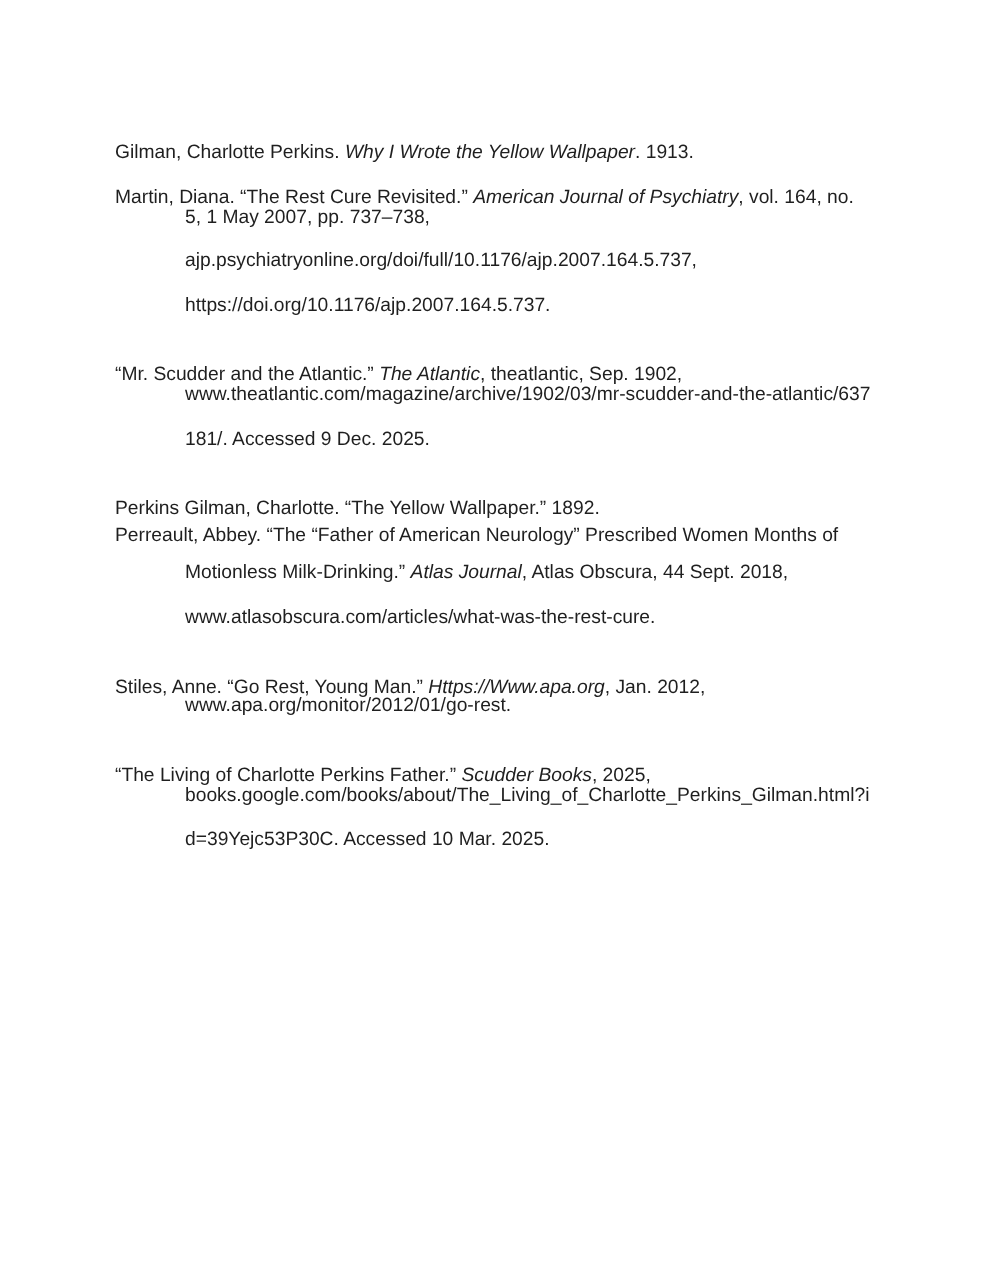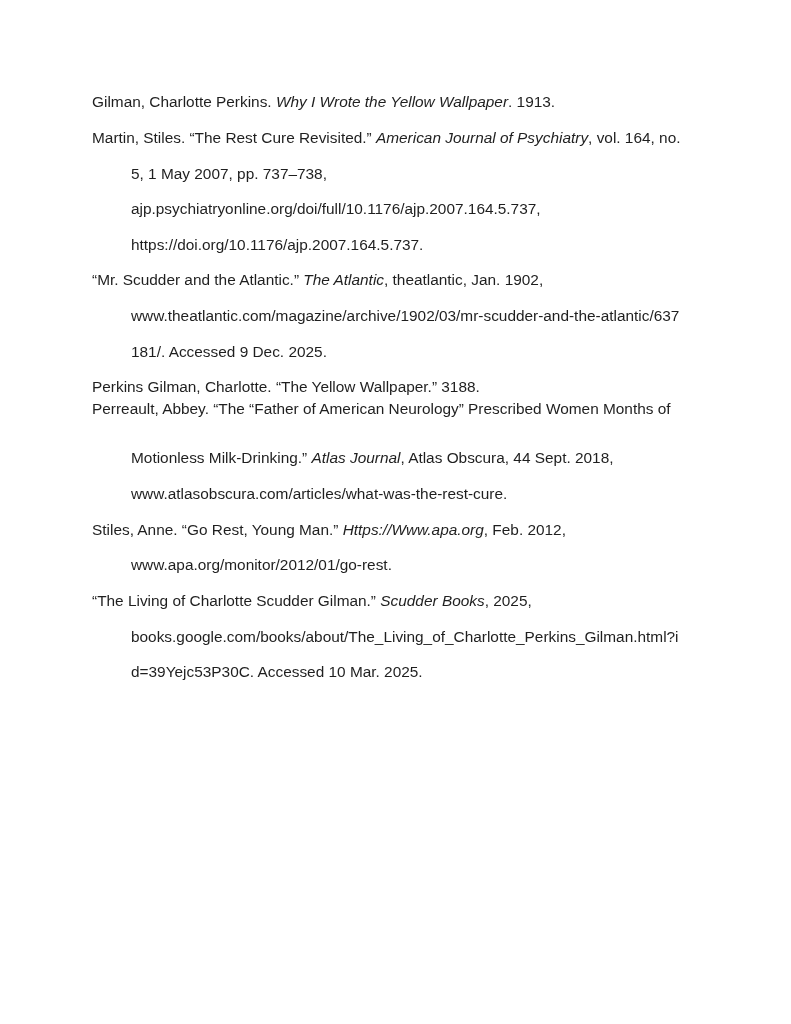--- a/index.html
+++ b/index.html
@@ -27,48 +27,48 @@
       width: 791px;
     }
     .line {
       position: absolute;
       font-family: "Liberation Sans", sans-serif;
       font-size: 15.4px;
       color: #1f1f1f;
       white-space: nowrap;
       line-height: 18px;
     }
-    .line.first { left: 92px; }
-    .line.cont { left: 131px; }
+    .line.first { left: 92px; margin-top: 20px; }
+    .line.cont { left: 148px; }
     .line i { font-style: italic; }
   </style>
 </head>
 <body>
 
 <div class="page">
   <div class="lines">
 
     <div class="line first" style="top:93px"><span>Gilman, Charlotte Perkins. </span><i>Why I Wrote the Yellow Wallpaper</i><span>. 1913.</span></div>
 
-    <div class="line first" style="top:129px"><span>Martin, Stiles. “The Rest Cure Revisited.” </span><i>American Journal of Psychiatry</i><span>, vol. 164, no.</span></div>
+    <div class="line first" style="top:129px"><span>Martin, Diana. “The Rest Cure Revisited.” </span><i>American Journal of Psychiatry</i><span>, vol. 164, no.</span></div>
     <div class="line cont" style="top:165px"><span>5, 1 May 2007, pp. 737–738,</span></div>
     <div class="line cont" style="top:200px"><span>ajp.psychiatryonline.org/doi/full/10.1176/ajp.2007.164.5.737,</span></div>
     <div class="line cont" style="top:236px"><span>https://doi.org/10.1176/ajp.2007.164.5.737.</span></div>
 
-    <div class="line first" style="top:271px"><span>“Mr. Scudder and the Atlantic.” </span><i>The Atlantic</i><span>, theatlantic, Jan. 1902,</span></div>
+    <div class="line first" style="top:271px"><span>“Mr. Scudder and the Atlantic.” </span><i>The Atlantic</i><span>, theatlantic, Sep. 1902,</span></div>
     <div class="line cont" style="top:307px"><span>www.theatlantic.com/magazine/archive/1902/03/mr-scudder-and-the-atlantic/637</span></div>
     <div class="line cont" style="top:343px"><span>181/. Accessed 9 Dec. 2025.</span></div>
 
-    <div class="line first" style="top:378px"><span>Perkins Gilman, Charlotte. “The Yellow Wallpaper.” 3188.</span></div>
+    <div class="line first" style="top:378px"><span>Perkins Gilman, Charlotte. “The Yellow Wallpaper.” 1892.</span></div>
 
     <div class="line first" style="top:400px"><span>Perreault, Abbey. “The “Father of American Neurology” Prescribed Women Months of</span></div>
     <div class="line cont" style="top:449px"><span>Motionless Milk-Drinking.” </span><i>Atlas Journal</i><span>, Atlas Obscura, 44 Sept. 2018,</span></div>
     <div class="line cont" style="top:485px"><span>www.atlasobscura.com/articles/what-was-the-rest-cure.</span></div>
 
-    <div class="line first" style="top:521px"><span>Stiles, Anne. “Go Rest, Young Man.” </span><i>Https://Www.apa.org</i><span>, Feb. 2012,</span></div>
+    <div class="line first" style="top:521px"><span>Stiles, Anne. “Go Rest, Young Man.” </span><i>Https://Www.apa.org</i><span>, Jan. 2012,</span></div>
     <div class="line cont" style="top:556px"><span>www.apa.org/monitor/2012/01/go-rest.</span></div>
 
-    <div class="line first" style="top:592px"><span>“The Living of Charlotte Scudder Gilman.” </span><i>Scudder Books</i><span>, 2025,</span></div>
+    <div class="line first" style="top:592px"><span>“The Living of Charlotte Perkins Father.” </span><i>Scudder Books</i><span>, 2025,</span></div>
     <div class="line cont" style="top:628px"><span>books.google.com/books/about/The_Living_of_Charlotte_Perkins_Gilman.html?i</span></div>
     <div class="line cont" style="top:663px"><span>d=39Yejc53P30C. Accessed 10 Mar. 2025.</span></div>
 
   </div>
 </div>
 
 </body></html>

